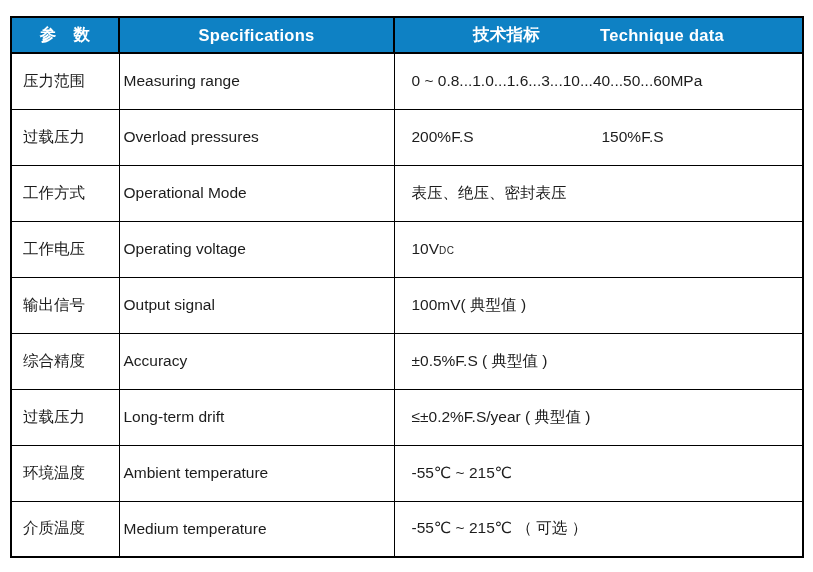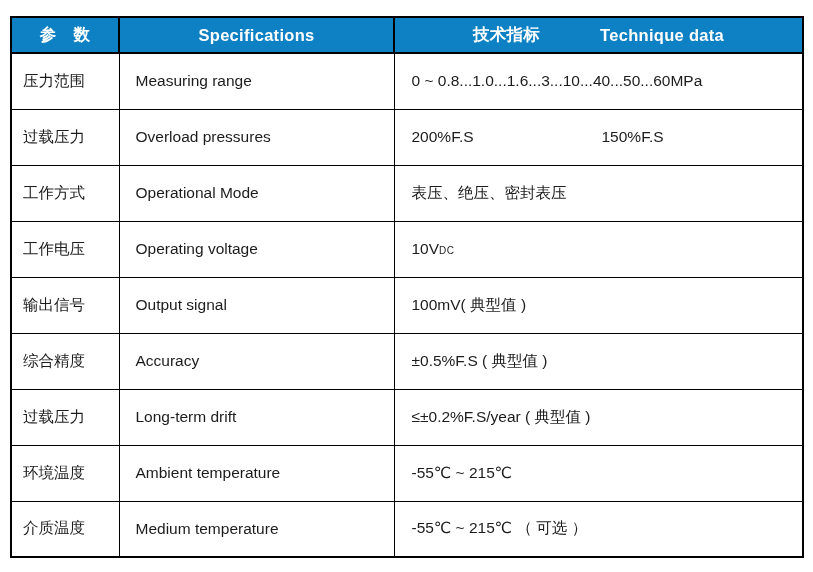--- a/index.html
+++ b/index.html
@@ -50,21 +50,21 @@
     align-items: center;
     gap: 60px;
   }
   table.spec-table tbody td {
     height: 56px;
     font-size: 15.5px;
     color: #1c1c1c;
     vertical-align: middle;
   }
   td.cell-cn  { padding-left: 11px; }
-  td.cell-en  { padding-left: 16px; }
+  td.cell-en  { padding-left: 4px; }
   td.cell-val { padding-left: 17px; position: relative; }
   .val-sub {
     font-size: 10px;
     letter-spacing: 0.5px;
   }
   .val2 {
     position: absolute;
     left: 207px;
     top: 50%;
     transform: translateY(-50%);

